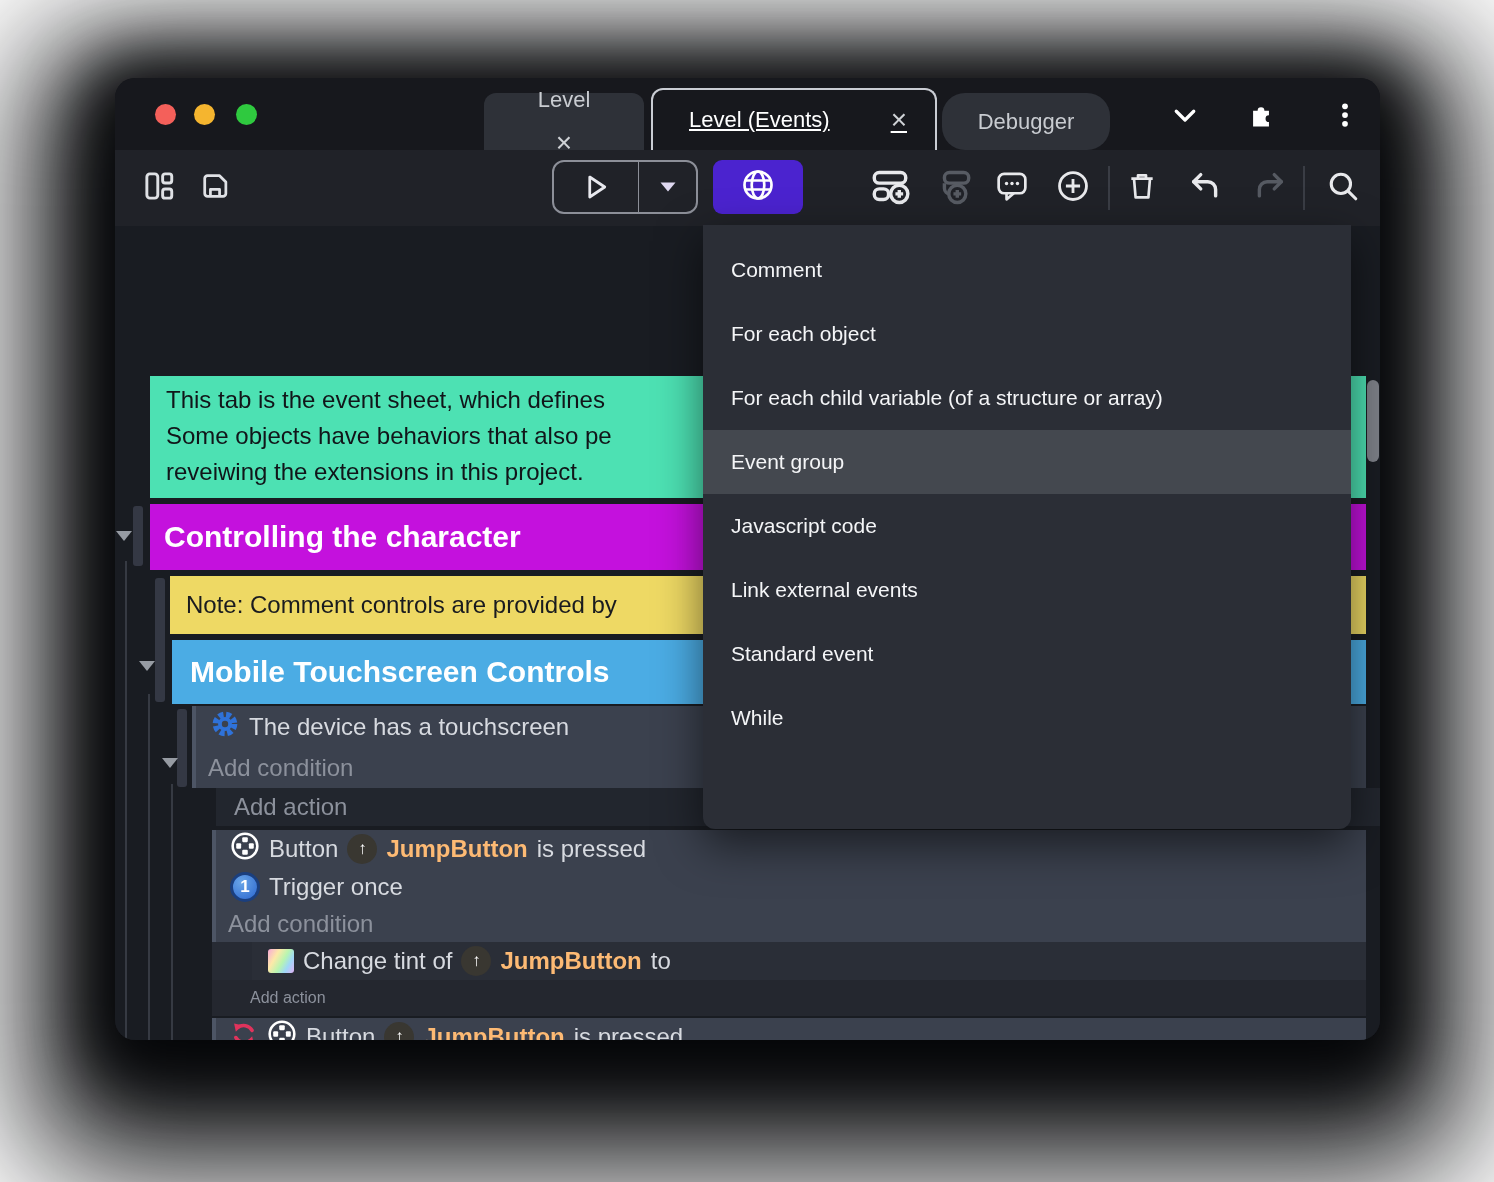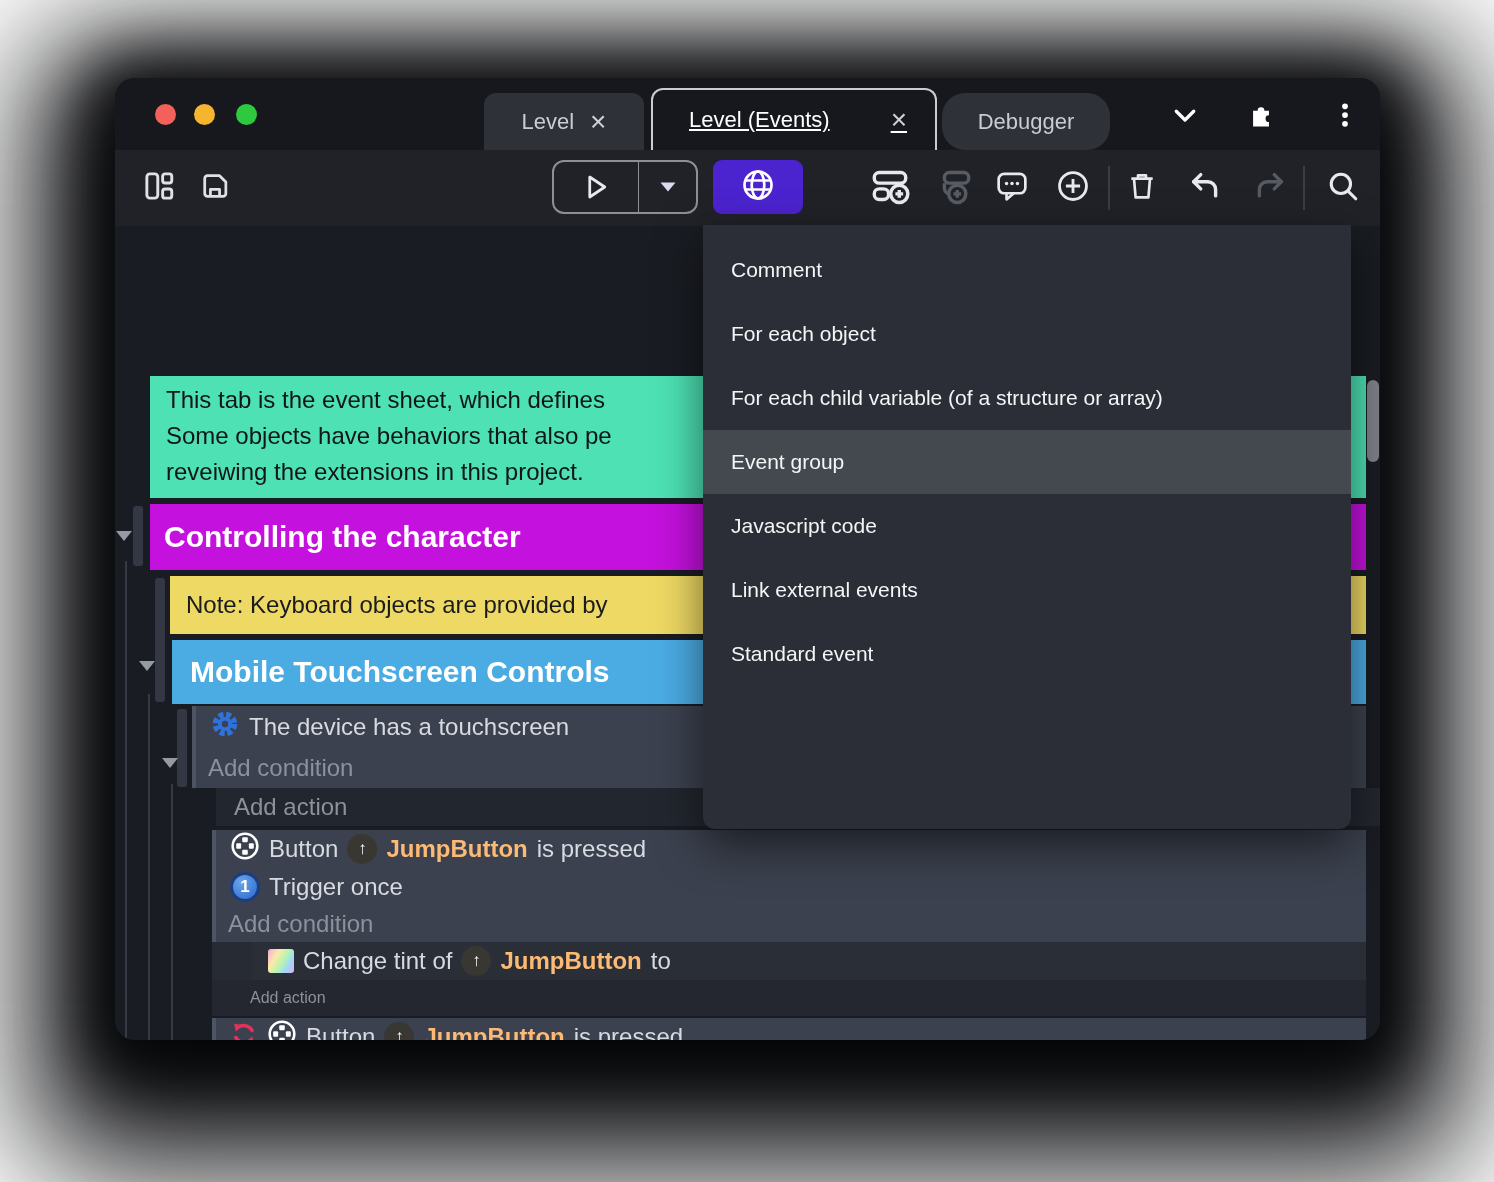--- a/index.html
+++ b/index.html
@@ -69,21 +69,21 @@
 
 <div class="stage">
   <div class="window">
 
     <div class="titlebar">
       <span class="light red"></span>
       <span class="light yellow"></span>
       <span class="light green"></span>
 
 
-      <div class="tab" style="left:369px;width:160px;">
+      <div class="tab" style="left:369px;width:160px;flex-direction:column;">
         <span>Level</span>
         <span class="x">×</span>
       </div>
 
       <div class="tab active" style="left:536px;width:286px;">
         <span>Level (Events)</span>
         <span class="x">×</span>
       </div>
 
       <div class="tab" style="left:827px;width:168px;border-radius:23px;">
@@ -227,21 +227,21 @@
         <div>This tab is the event sheet, which defines</div>
         <div>Some objects have behaviors that also pe</div>
         <div>reveiwing the extensions in this project.</div>
       </div>
 
       <div class="blk groupA">
         <span>Controlling the character</span>
       </div>
 
       <div class="blk note">
-        <span>Note: Keyboard objects are provided by</span>
+        <span>Note: Comment controls are provided by</span>
       </div>
 
       <div class="blk groupB">
         <span>Mobile Touchscreen Controls</span>
       </div>
 
       <div class="blk cond" style="left:77px;top:480px;width:1174px;height:82px;">
         <div class="crow" style="height:42px;">
           <span>
             <svg width="30" height="30" viewBox="0 0 28 28">
@@ -344,16 +344,19 @@
         </div>
       <div class="mitem">
           <span>Javascript code</span>
         </div>
       <div class="mitem">
           <span>Link external events</span>
         </div>
       <div class="mitem">
           <span>Standard event</span>
         </div>
+      <div class="mitem">
+          <span>While</span>
+        </div>
     </div>
 
   </div>
 </div>
 
 </body></html>

